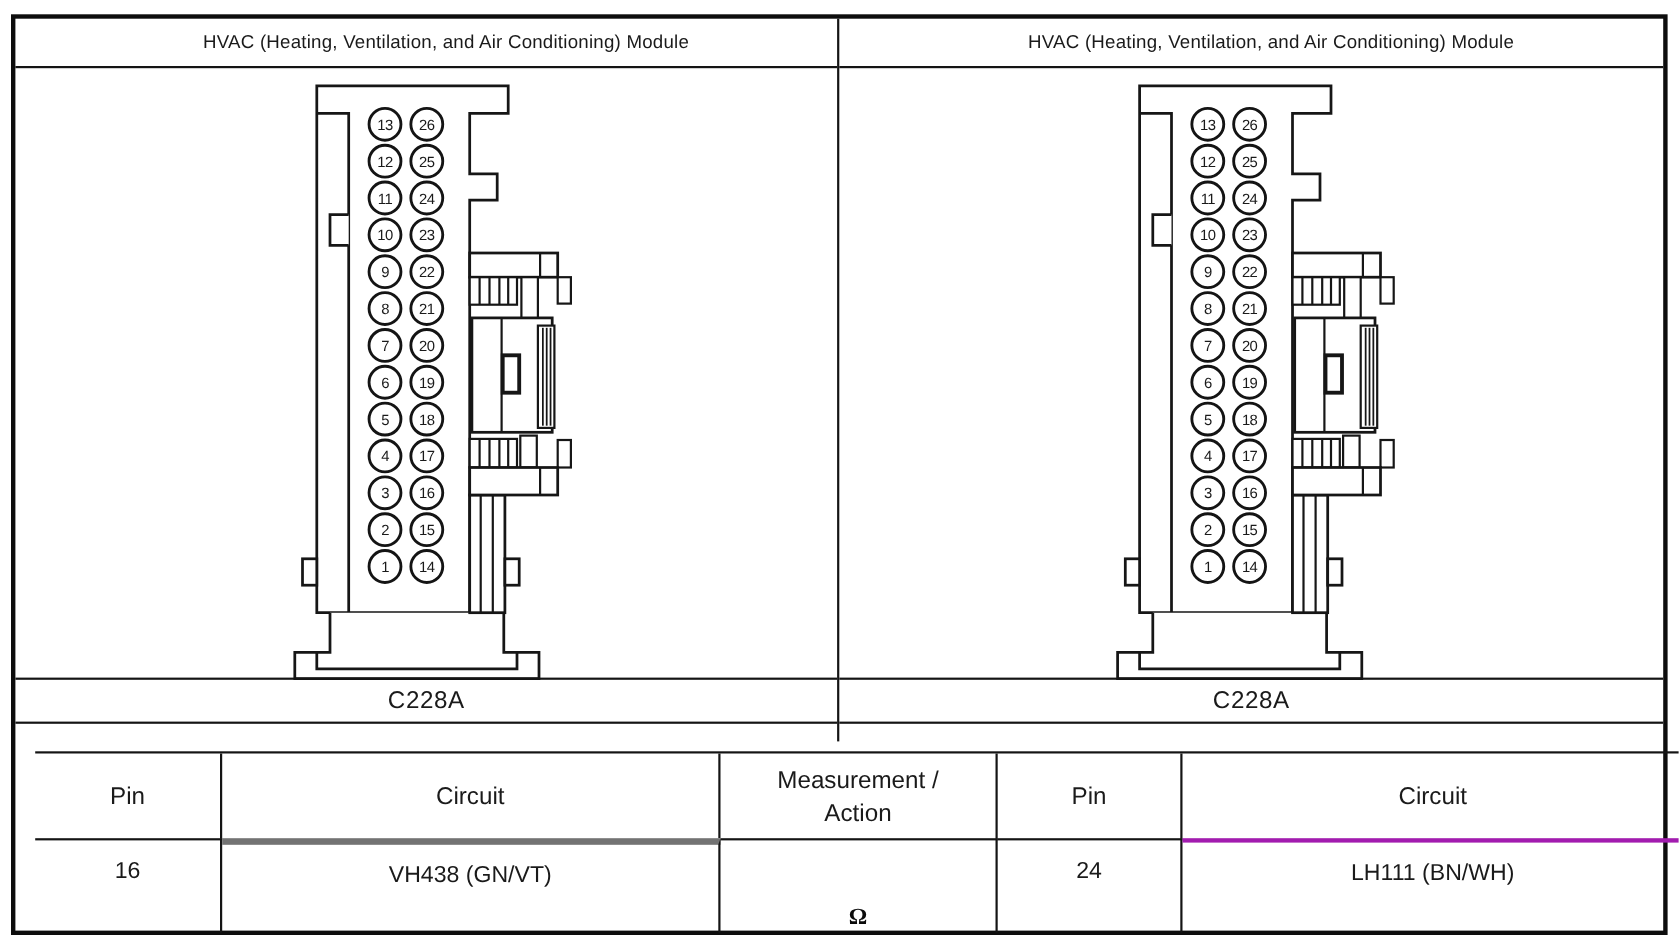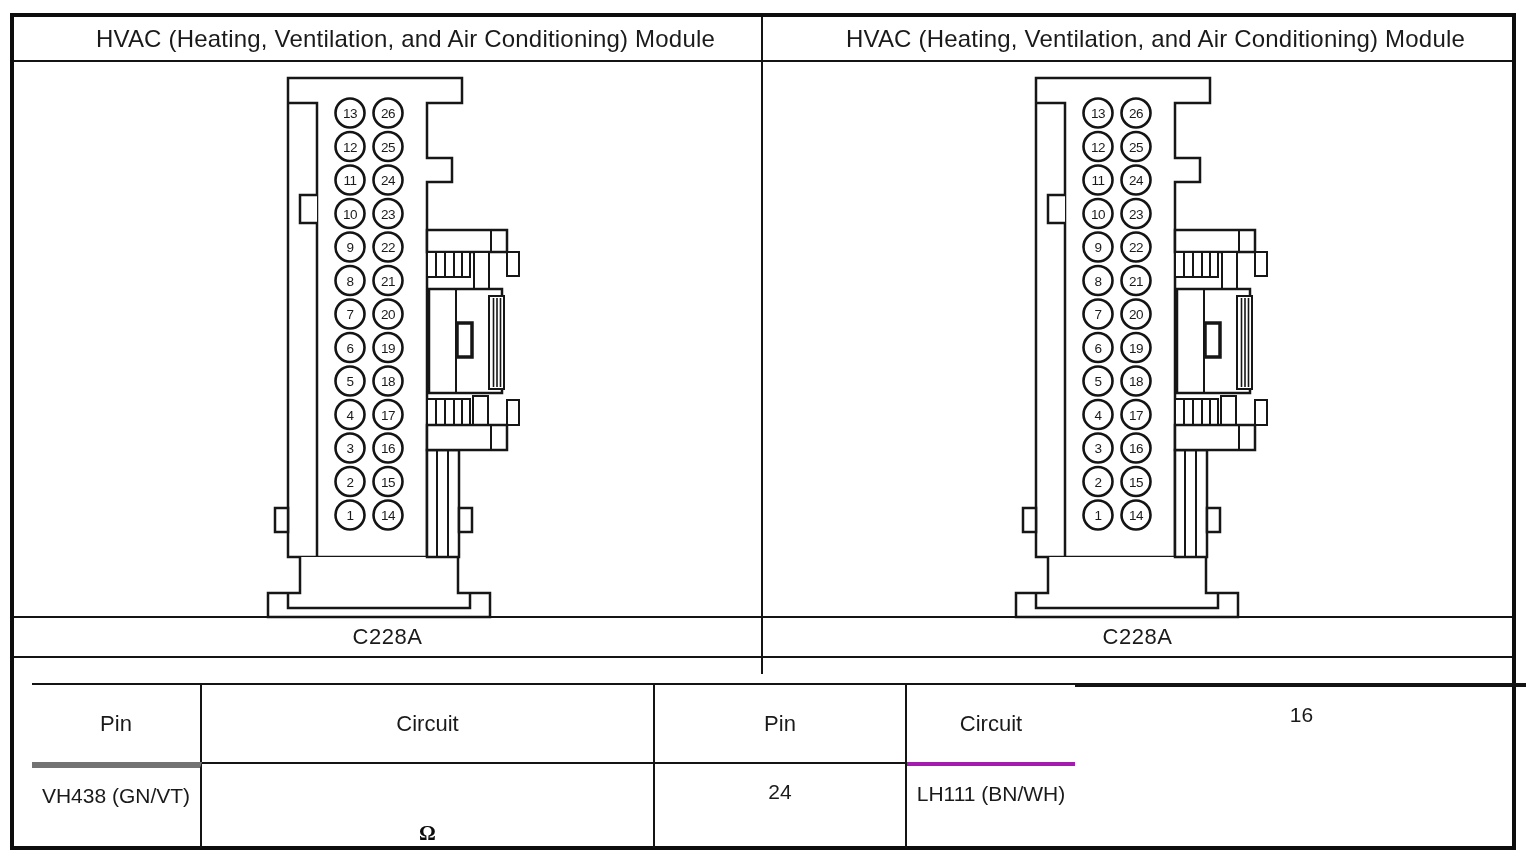--- a/index.html
+++ b/index.html
@@ -12,21 +12,21 @@
   }
   .abs{position:absolute;box-sizing:border-box;}
   .frame{
     left:10px;top:13px;width:1506px;height:837px;
     border:4px solid #0d0d0d;
   }
   .title-cell{
     height:45px;
     border-bottom:2px solid #141414;
     display:flex;align-items:center;justify-content:center;
-    font-size:24px;letter-spacing:0.2px;padding-left:36px;
+    font-size:17px;letter-spacing:0.2px;padding-left:36px;
   }
   .title-left{left:14px;top:17px;width:747px;}
   .title-right{left:763px;top:17px;width:749px;}
   .v-divider{
     left:761px;top:17px;width:2px;height:657px;background:#141414;
   }
   .conn-svg{top:64px;width:750px;height:566px;}
   .conn-svg.left{left:10px;}
   .conn-svg.right{left:758px;}
   .c228a-cell{
@@ -180,20 +180,24 @@
   <use href="#conn"></use>
 </svg>
 
 <div class="abs c228a-cell c228a-left">C228A</div>
 <div class="abs c228a-cell c228a-right">C228A</div>
 
 <div class="abs pin-table">
 
   <div class="cell hdr rb">Pin</div>
   <div class="cell hdr rb">Circuit</div>
+  <div class="cell hdr rb">
+    <span>Measurement /</span>
+    <span>Action</span>
+  </div>
   <div class="cell hdr rb">Pin</div>
   <div class="cell hdr">Circuit</div>
 
   <div class="cell dat rb" style="border-top:2px solid #141414">16</div>
   <div class="cell dat rb" style="border-top:6px solid #737373">VH438 (GN/VT)</div>
   <div class="cell dat rb omega-cell" style="border-top:2px solid #141414">Ω</div>
   <div class="cell dat rb" style="border-top:2px solid #141414">24</div>
   <div class="cell dat" style="border-top:4px solid #a21caf">LH111 (BN/WH)</div>
 </div>
 

